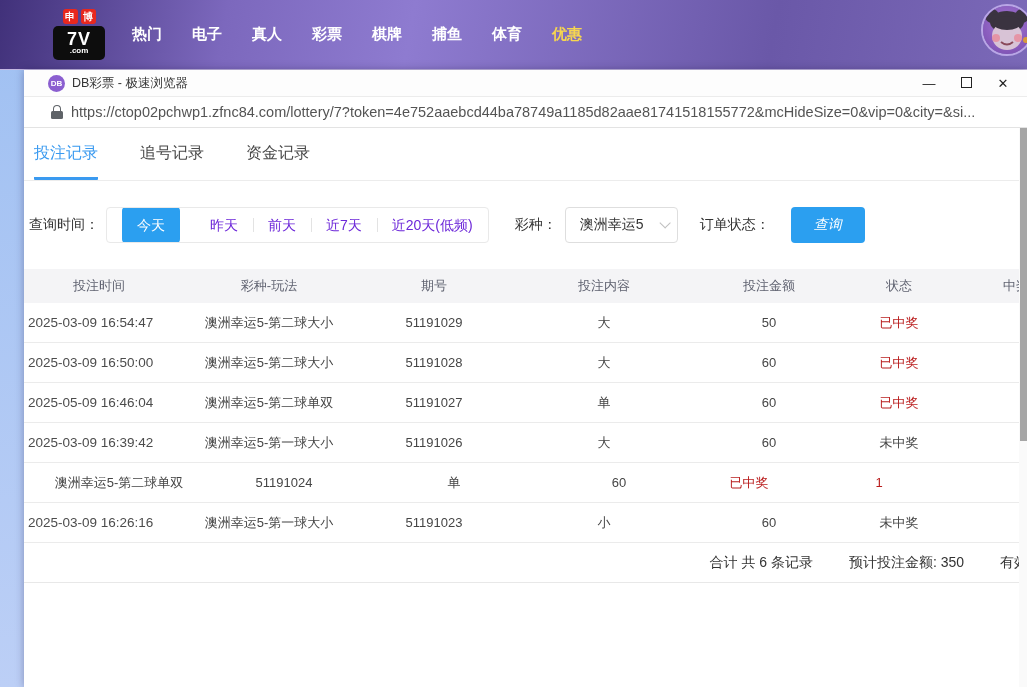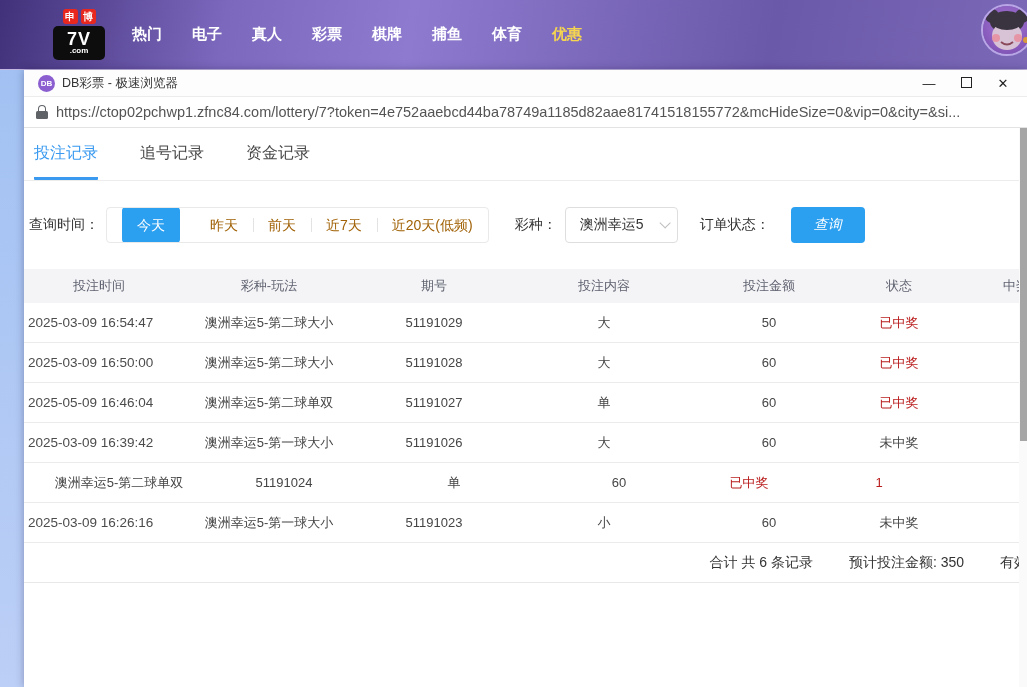--- a/index.html
+++ b/index.html
@@ -22,47 +22,47 @@
   .nav { display:flex; margin-left:26px; gap:30px; }
   .nav-item { color:#ffffff; font-size:15px; font-weight:bold; cursor:pointer; white-space:nowrap; }
   .nav-item.promo { color:#f7d64f; }
   .avatar { position:absolute; right:-6px; top:4px; width:52px; height:52px; border-radius:50%;
     overflow:hidden; border:2px solid #b9a6e6; }
 
   
   .bwindow { position:absolute; left:24px; top:70px; width:1003px; height:617px;
     background:#fff; overflow:hidden; box-shadow:0 0 8px rgba(30,20,70,.35); }
   .titlebar { height:27px; background:#fdfdfd; border-bottom:1px solid #ececec;
-    display:flex; align-items:center; padding-left:14px; }
+    display:flex; align-items:center; padding-left:24px; }
   .tab-favicon { width:17px; height:17px; border-radius:50%; background:#8b5fd0; color:#fff;
     font-size:8px; font-weight:bold; display:flex; align-items:center; justify-content:center; }
   .win-title { margin-left:7px; font-size:12.5px; color:#333; }
   .win-controls { margin-left:auto; display:flex; align-items:center; gap:23px; padding-right:17px; }
   .win-btn { color:#222; font-size:13px; width:14px; text-align:center; cursor:pointer; }
   .maxi { width:11px; height:11px; border:1.3px solid #222; display:inline-block; }
   .urlbar { height:31px; background:#fff; border-bottom:1px solid #e3e3e3;
-    display:flex; align-items:center; padding:0 9px; }
+    display:flex; align-items:center; padding:0 24px; }
   .lock-icon { width:12px; height:14px; position:relative; margin:0 8px 0 3px; flex:none; }
   .lock-icon .body { position:absolute; left:0; bottom:0; width:12px; height:8px; background:#5f6368; border-radius:1.5px; }
   .lock-icon .shackle { position:absolute; left:2px; top:0; width:8px; height:8px;
     border:1.8px solid #5f6368; border-bottom:none; border-radius:5px 5px 0 0; }
   .url-text { font-size:14.5px; color:#545454; white-space:nowrap; overflow:hidden; }
 
   
   .content { position:relative; height:559px; background:#fff; }
   .tabs { display:flex; padding:15px 0 0 10px; gap:42px; border-bottom:1px solid #ececec; }
   .tab { font-size:16px; color:#4a4a4a; padding-bottom:13px; cursor:pointer;
     border-bottom:3px solid transparent; }
   .tab.active { color:#3a9af0; border-bottom-color:#3a9af0; border-radius:0 0 1px 1px; }
 
   .filters { display:flex; align-items:center; margin:26px 0 0 5px; font-size:14px; color:#333; }
   .flabel { white-space:nowrap; }
   .time-group { display:inline-flex; border:1px solid #e9e9e9; border-radius:4px;
     margin-left:7px; overflow:hidden; height:36px; }
-  .time-opt { padding:0 15px; line-height:34px; color:#a16207; cursor:pointer; position:relative; }
+  .time-opt { padding:0 15px; line-height:34px; color:#6d28d9; cursor:pointer; position:relative; }
   .time-opt + .time-opt::before { content:""; position:absolute; left:0; top:10px; bottom:10px;
     width:1px; background:#e3e3e3; }
   .time-opt.sel { background:#2b9ff0; color:#fff; border-radius:4px; line-height:36px; margin:-1px 15px; }
   .time-opt.sel::before, .time-opt.sel + .time-opt::before { display:none; }
   .select { display:inline-flex; align-items:center; justify-content:space-between;
     border:1px solid #dedede; border-radius:4px; height:36px; padding:0 10px 0 14px;
     margin-left:8px; cursor:pointer; color:#333; }
   .sel-lottery { width:113px; } .sel-status { width:95px; }
   .chevron { width:8px; height:8px; border-right:1.5px solid #bfbfbf; border-bottom:1.5px solid #bfbfbf;
     transform:rotate(45deg) translateY(-3px); margin-left:8px; flex:none; }

